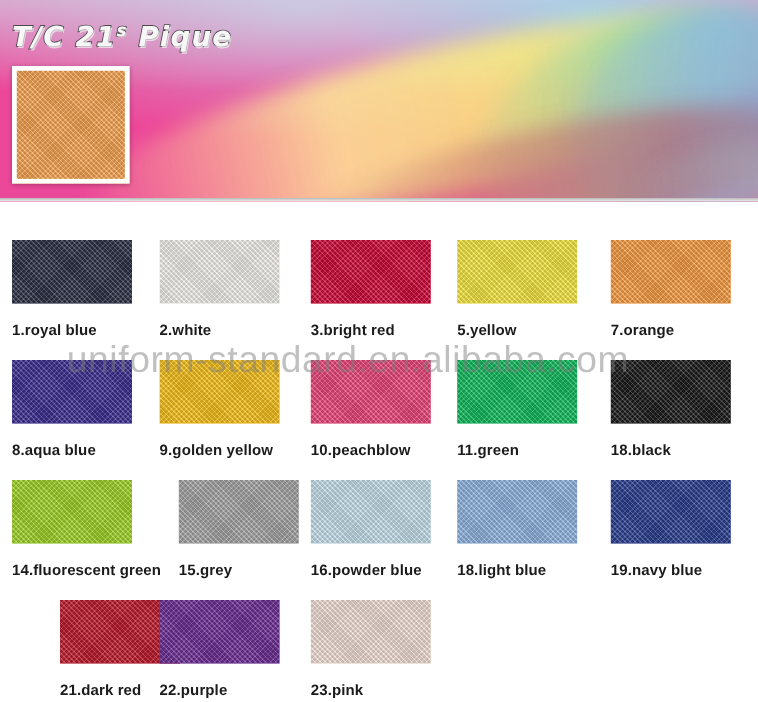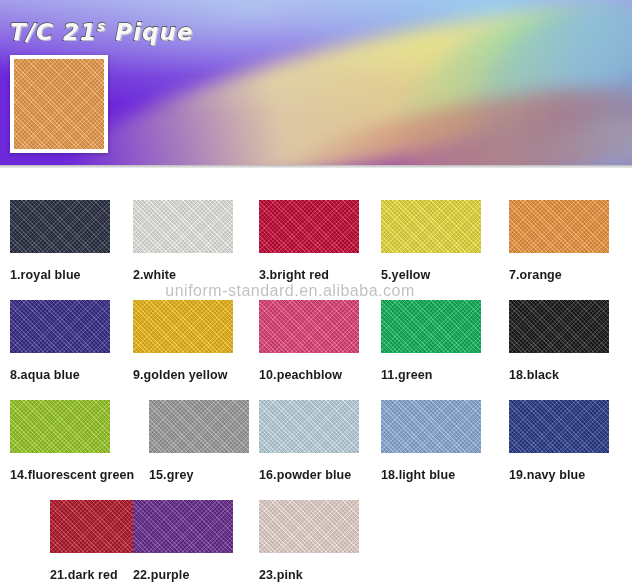--- a/index.html
+++ b/index.html
@@ -16,21 +16,21 @@
   }
 
   
   .banner {
     position: absolute;
     left: 0;
     top: 0;
     width: 632px;
     height: 168px;
     overflow: hidden;
-    background: #6d28d9;
+    background: #ec4899;
   }
   .banner-wash {
     position: absolute;
     inset: 0;
     background:
       radial-gradient(ellipse 300px 120px at 78% 8%, rgba(150,225,240,0.75) 0%, rgba(150,225,240,0) 70%),
       radial-gradient(ellipse 420px 150px at 40% 5%, rgba(190,235,245,0.55) 0%, rgba(190,235,245,0) 72%),
       linear-gradient(180deg, rgba(205,240,248,0.55) 0%, rgba(255,255,255,0) 45%);
   }
   .streak {
@@ -181,21 +181,21 @@
   }
 
   
   .watermark {
     position: absolute;
     left: 0;
     top: 282px;
     width: 580px;
     text-align: center;
     font-family: "Liberation Sans", sans-serif;
-    font-size: 16px;
+    font-size: 31px;
     letter-spacing: 0.5px;
     color: rgba(125,125,125,0.48);
     white-space: nowrap;
     pointer-events: none;
   }
 </style>
 </head>
 <body>
 
 <div class="banner">

